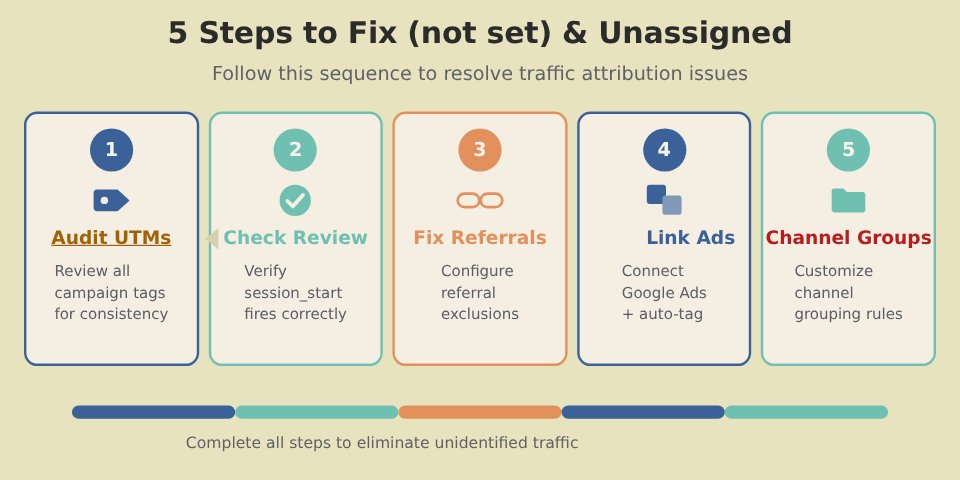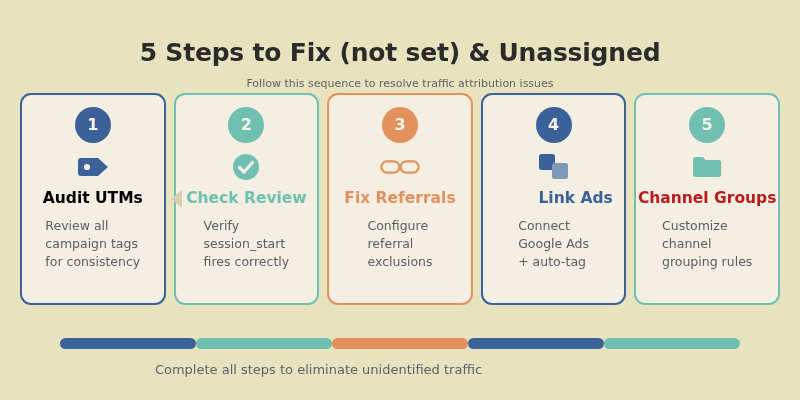--- a/index.html
+++ b/index.html
@@ -12,32 +12,31 @@
     background: #e8e3bf;
     font-family: "DejaVu Sans", sans-serif;
     overflow: hidden;
     position: relative;
   }
 
   
   .header {
     text-align: center;
     padding-top: 14px;
-    margin-top: 25px;
   }
   .page-title {
     font-size: 25px;
     font-weight: bold;
     color: #2b2b2b;
     letter-spacing: -0.2px;
     line-height: 1.15;
     font-family: "DejaVu Sans", sans-serif;
   }
   .page-subtitle {
-    font-size: 11px;
+    font-size: 16px;
     color: #5e6166;
     margin-top: 9px;
     font-family: "DejaVu Sans", sans-serif;
   }
 
   
   .cards-row {
     position: absolute;
     top: 93px;
     left: 20px;
@@ -152,21 +151,21 @@
 
 <div class="cards-row" id="cards-row">
     <div class="step-card" style="border-color: rgb(58, 98, 152);">
       <div class="badge" style="background: rgb(58, 98, 152);">1</div>
       <div class="icon-slot">
         <svg class="tag-icon" width="34" height="20" viewBox="0 0 34 20">
           <path d="M2 4 a3 3 0 0 1 3-3 h17 l10 9 l-10 9 h-17 a3 3 0 0 1 -3-3 z" fill="#3a6298"></path>
           <circle cx="11" cy="10" r="3.1" fill="#f5eee2"></circle>
         </svg>
       </div>
-      <div class="card-title" style="color: #000000;">Audit UTMs</div>
+      <div class="card-title" style="color: #a16207; text-decoration: underline;">Audit UTMs</div>
       <div class="card-desc">Review all
 campaign tags
 for consistency</div>
     </div>
     <div class="step-card" style="border-color: rgb(111, 192, 176);">
       <div class="badge" style="background: rgb(111, 192, 176);">2</div>
       <div class="icon-slot">
         <svg class="check-icon" width="28" height="28" viewBox="0 0 28 28">
           <circle cx="14" cy="14" r="13" fill="#6fc0b0"></circle>
           <path d="M7.5 14.5 L12 19 L20.5 9.5" fill="none" stroke="#f5eee2" stroke-width="3.2" stroke-linecap="round" stroke-linejoin="round"></path>

